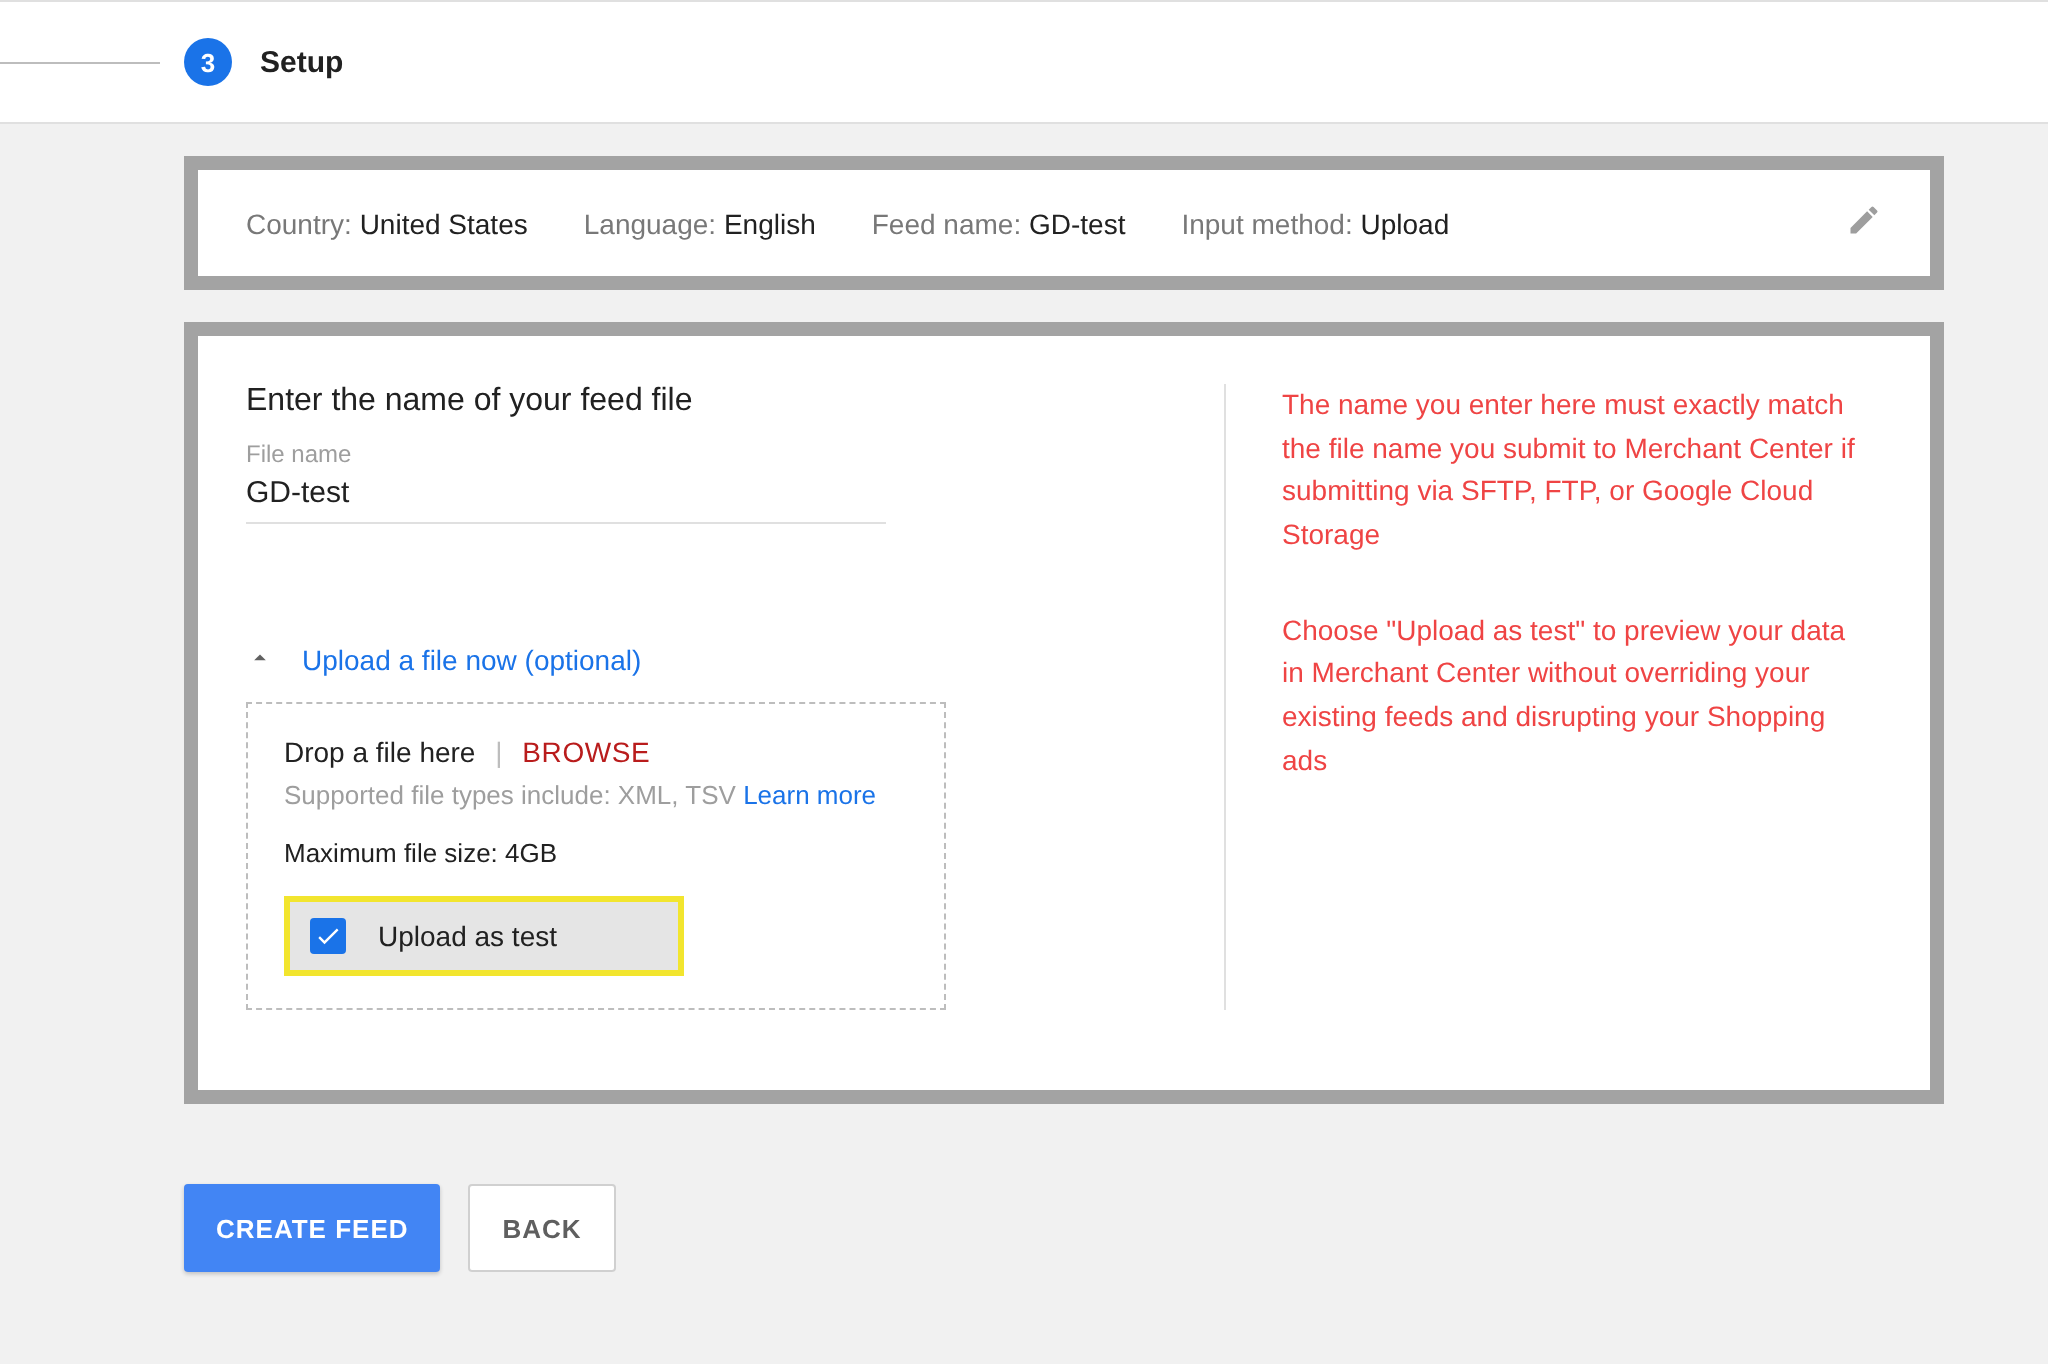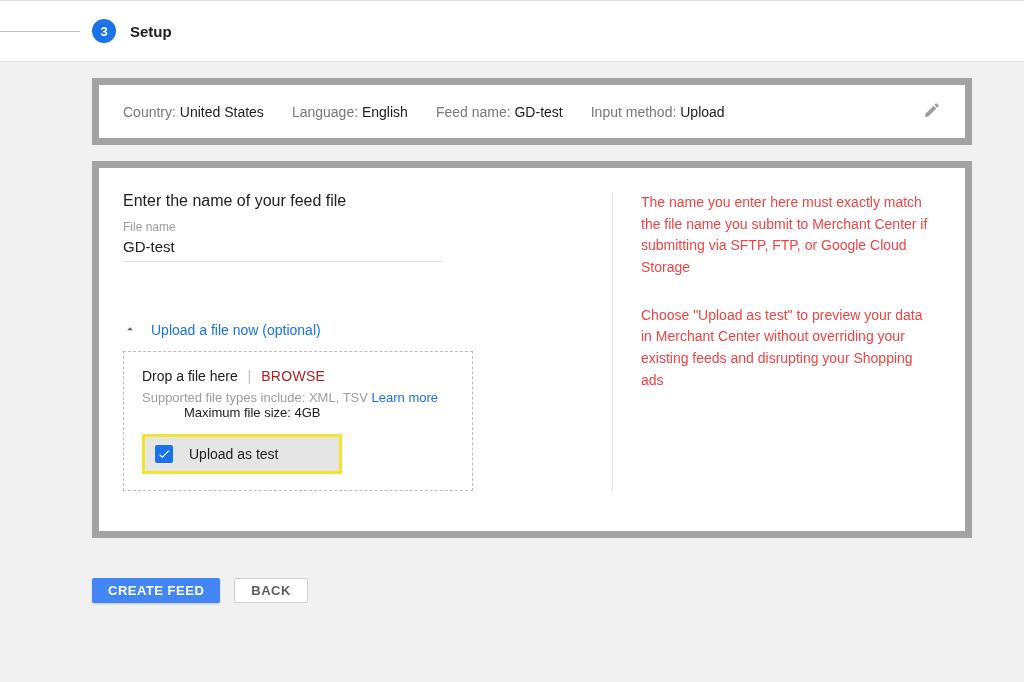--- a/index.html
+++ b/index.html
@@ -122,28 +122,27 @@
     .drop-row1 {
       font-size: 14px;
       color: #212121;
       margin-bottom: 6px;
     }
     .drop-row1 .sep { color: #bdbdbd; margin: 0 6px; }
     .drop-row1 .browse { color: #b91c1c; font-weight: 500; cursor: pointer; letter-spacing: 0.3px; }
     .drop-row2 {
       font-size: 13px;
       color: #9e9e9e;
-      margin-bottom: 0;
+      margin-bottom: 14px;
     }
     .drop-row2 .learn { color: #1a73e8; cursor: pointer; }
     .drop-row3 {
       font-size: 13px;
       color: #212121;
       margin-bottom: 14px;
-      margin-left: 42px;
     }
     .highlight-box {
       border: 3px solid #f2e52e;
       display: inline-flex;
       align-items: center;
       padding: 8px 60px 8px 10px;
       background: #e5e5e5;
     }
     .checkbox {
       width: 18px;
@@ -160,21 +159,21 @@
       font-size: 14px;
       color: #212121;
     }
     .right-p2 { margin-top: 26px; }
     .buttons-row {
       margin-top: 40px;
       display: flex;
       gap: 14px;
     }
     .btn {
-      height: 25px;
+      height: 44px;
       padding: 0 16px;
       display: flex;
       align-items: center;
       font-size: 13px;
       font-weight: bold;
       letter-spacing: 0.5px;
       border-radius: 2px;
       cursor: pointer;
     }
     .btn-primary {

